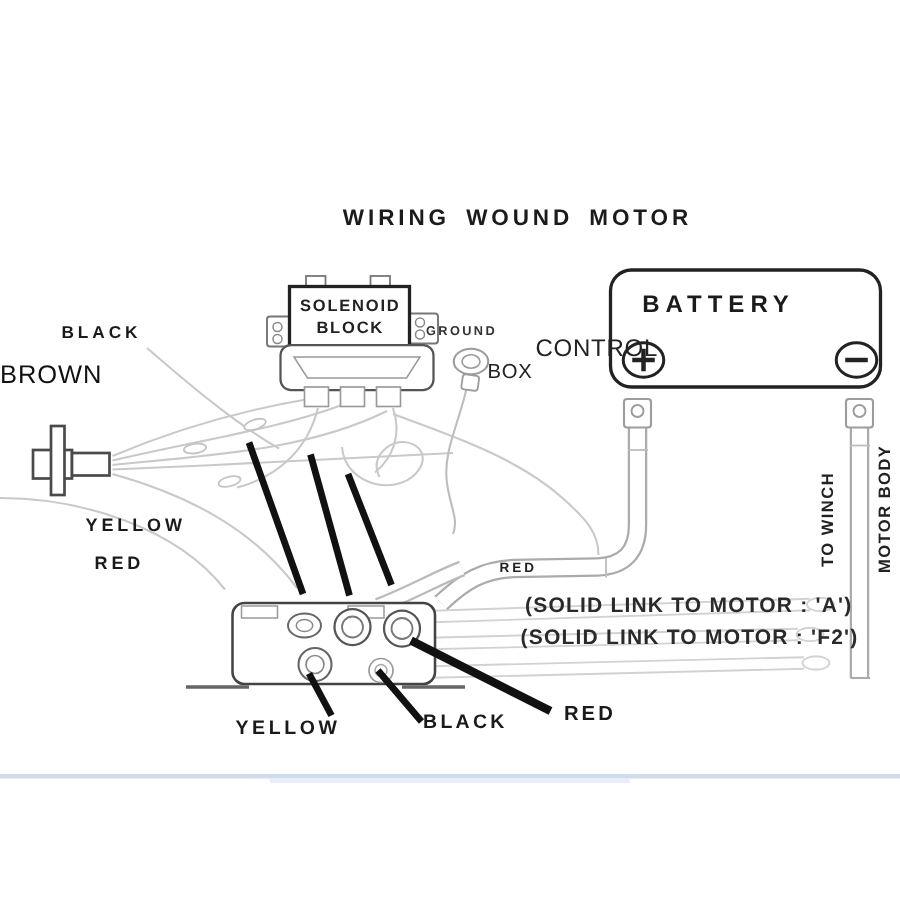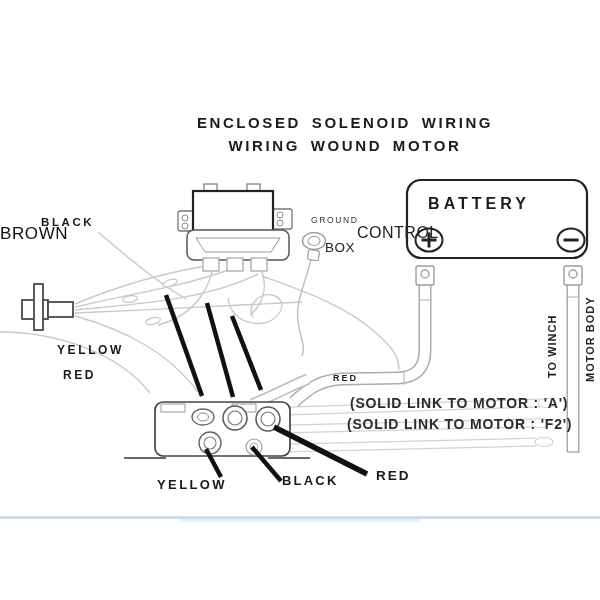--- a/index.html
+++ b/index.html
@@ -7,27 +7,27 @@
     position:relative;width:600px;height:600px;background:#ffffff;overflow:hidden;
     font-family:"Liberation Sans", sans-serif;color:#1a1a1a;
   }
   #art{position:absolute;left:0;top:0;}
   .lbl{position:absolute;white-space:nowrap;}
   .title-line{left:110px;width:470px;text-align:center;font-weight:bold;
     font-size:15px;letter-spacing:2.6px;word-spacing:4px;color:#1b1b1b;}
   .t1{top:114px;} .t2{top:137px;}
   .sol-label{left:194px;top:197px;width:79px;text-align:center;font-weight:bold;
     font-size:11px;letter-spacing:1.2px;line-height:15px;color:#222;}
-  .gnd{left:311px;top:215px;font-size:8.5px;font-weight:normal;letter-spacing:1.6px;color:#333;}
+  .gnd{left:284px;top:215px;font-size:8.5px;font-weight:bold;letter-spacing:1.6px;color:#333;}
   .ctrl{left:325px;top:224px;font-size:16px;letter-spacing:0.5px;color:#222;margin-left:32px;}
   .bx{left:325px;top:240px;font-size:13.5px;letter-spacing:0.5px;color:#222;}
   .battery-label{left:407px;top:195px;width:144px;text-align:center;font-weight:bold;
     font-size:16px;letter-spacing:4px;color:#1b1b1b;}
   .w-black{left:41px;top:216px;font-size:11.5px;font-weight:bold;letter-spacing:2.6px;}
-  .w-brown{left:0px;top:224px;font-size:17px;letter-spacing:0.6px;color:#111;}
+  .w-brown{left:0px;top:240px;font-size:17px;letter-spacing:0.6px;color:#111;}
   .w-yellow{left:57px;top:343px;font-size:12px;font-weight:bold;letter-spacing:2.6px;}
   .w-red{left:63px;top:368px;font-size:12px;font-weight:bold;letter-spacing:2.6px;}
   .red-small{left:333px;top:373px;font-size:9px;font-weight:bold;letter-spacing:2px;color:#222;}
   .link{font-size:14px;font-weight:bold;letter-spacing:0.8px;color:#2a2a2a;text-align:center;}
   .link-a{left:350px;top:395px;width:142px;}
   .link-f2{left:347px;top:416px;width:138px;}
   .link-f1{left:349px;top:437px;width:144px;}
   .rot{transform:rotate(-90deg);transform-origin:0 0;font-size:11px;font-weight:bold;
     letter-spacing:1px;color:#222;}
   .to-winch{left:546px;top:378px;}
@@ -165,23 +165,26 @@
       <line x1="206" y1="449" x2="221" y2="477" stroke-width="4.5"></line>
       <line x1="252" y1="447" x2="281" y2="481" stroke-width="4.5"></line>
     </g>
 
     <g>
       <rect x="0" y="516" width="600" height="3" fill="#cfdcee"></rect>
       <rect x="180" y="519" width="240" height="3" fill="#e7eef7"></rect>
     </g>
   </svg>
 
-  <div class="lbl title-line t1">ENCLOSED SOLENOID WIRING</div>
   <div class="lbl title-line t2">WIRING WOUND MOTOR</div>
 
+  <div class="lbl sol-label">
+    <div>SOLENOID</div>
+    <div>BLOCK</div>
+  </div>
 
   <div class="lbl gnd">GROUND</div>
   <div class="lbl ctrl">CONTROL</div>
   <div class="lbl bx">BOX</div>
 
   <div class="lbl battery-label">BATTERY</div>
 
   <div class="lbl w-black">BLACK</div>
   <div class="lbl w-brown">BROWN</div>
   <div class="lbl w-yellow">YELLOW</div>

